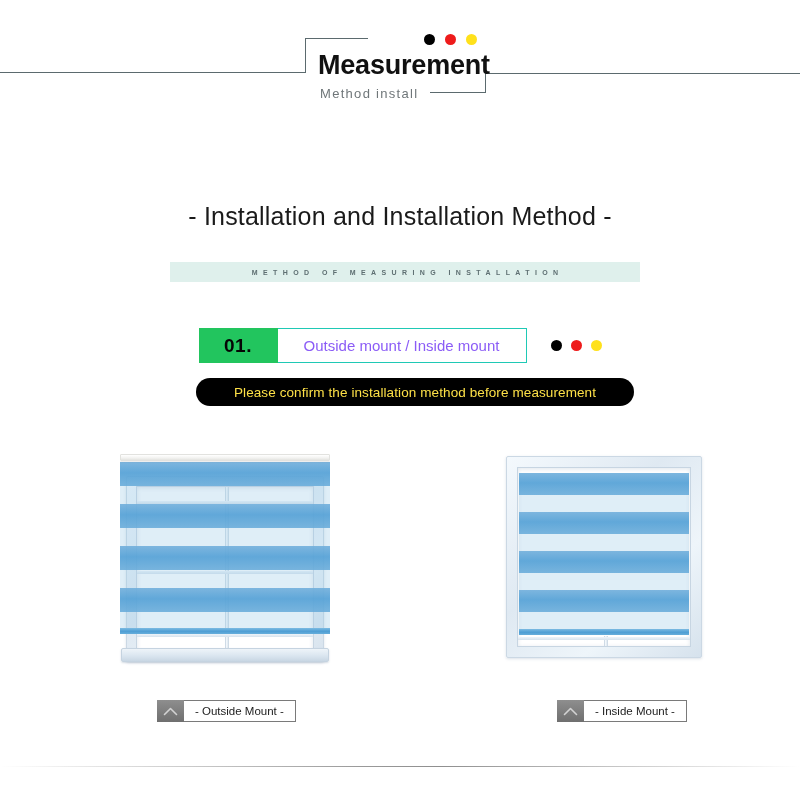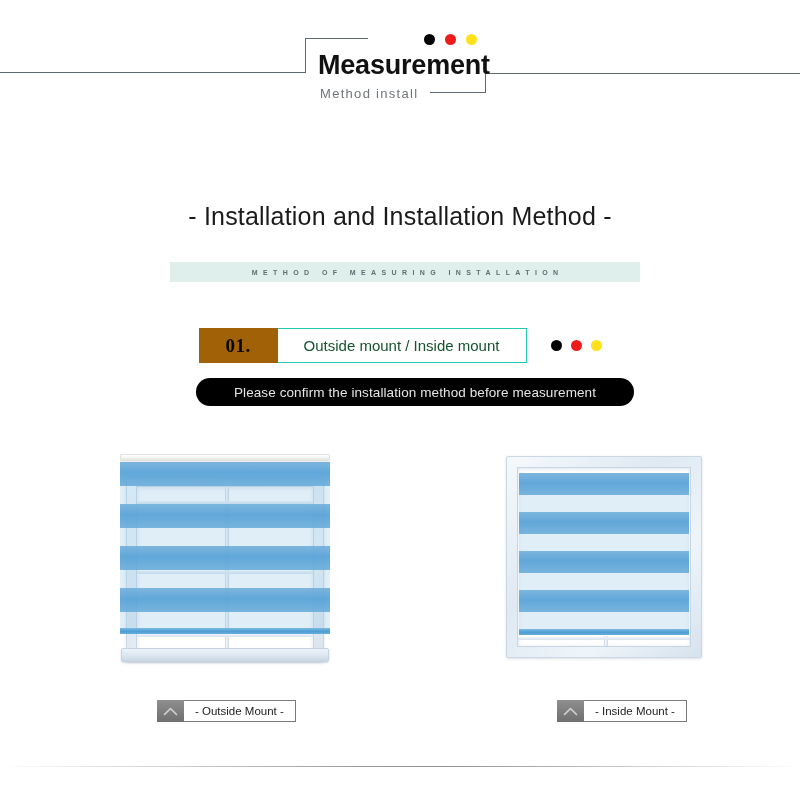--- a/index.html
+++ b/index.html
@@ -54,41 +54,41 @@
     font-size:7px; color:#5e6f72; letter-spacing:5.4px;
     text-indent:5.4px; white-space:nowrap; font-weight:600;
   }
 
   
   .step-row {
     position:absolute; left:0; top:328px; width:800px;
     display:flex; align-items:center; justify-content:center;
   }
   .step-badge {
-    width:79px; height:35px; background:#a16207;
-    display:flex; align-items:center; justify-content:center;
-    font-size:19px; font-weight:800; color:#050505; letter-spacing:0.5px;font-family:Liberation Serif, serif;
+    width:79px; height:35px; background:#22c55e;
+    display:flex; align-items:center; justify-content:center;
+    font-size:19px; font-weight:800; color:#050505; letter-spacing:0.5px;
   }
   .step-label {
     height:35px; min-width:249px; background:#ffffff;
     border:1.5px solid #1fc9b5; border-left:none;
     display:flex; align-items:center; justify-content:center;
-    font-size:15px; color:#14532d; padding:0 24px; white-space:nowrap;
+    font-size:15px; color:#8b5cf6; padding:0 24px; white-space:nowrap;
   }
   .step-dots { display:flex; gap:9px; margin-left:24px; }
   .step-dots .dot { width:11px; height:11px; border-radius:50%; }
 
   
   .notice {
     position:absolute; left:196px; top:378px; width:438px; height:28px;
     background:#000000; border-radius:16px;
     display:flex; align-items:center; justify-content:center;
   }
   .notice-text {
-    color:#e5e5e5; font-size:13.5px; letter-spacing:0.1px; white-space:nowrap;
+    color:#fde047; font-size:13.5px; letter-spacing:0.1px; white-space:nowrap;
   }
 
   
   .figs { position:absolute; left:0; top:450px; width:800px; height:230px; }
 
   .fig { position:absolute; }
   .fig-left  { left:112px; top:2px;  width:226px; height:218px; }
   .fig-right { left:500px; top:6px;  width:208px; height:208px; }
 
   

